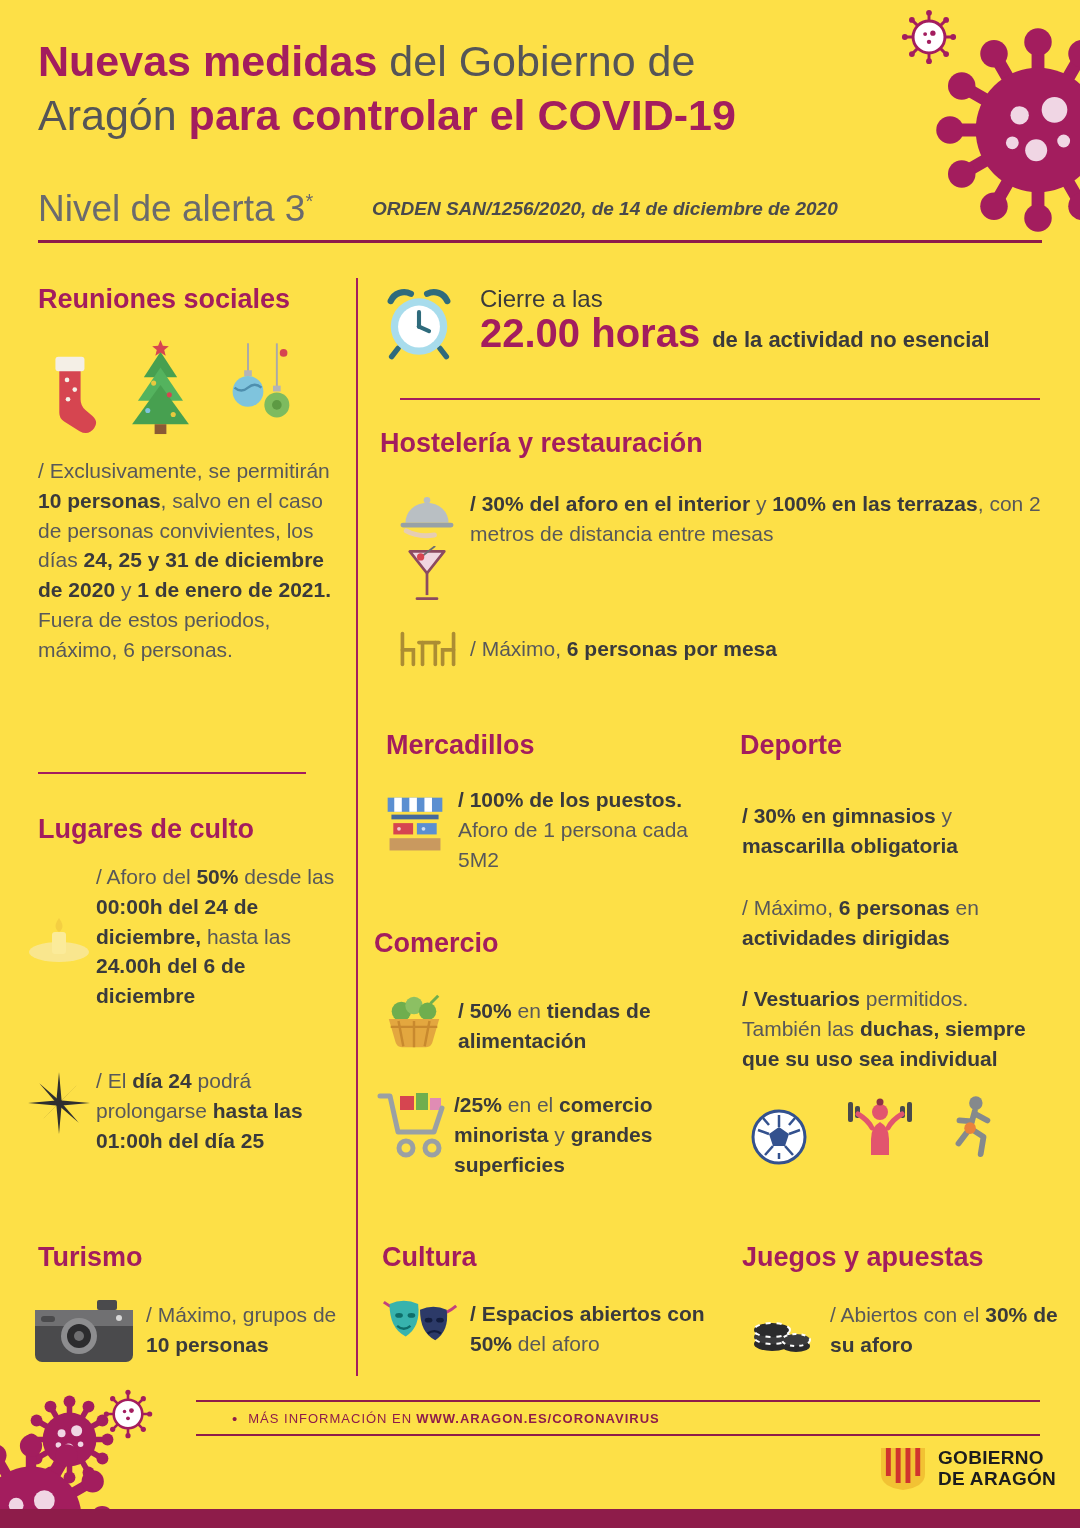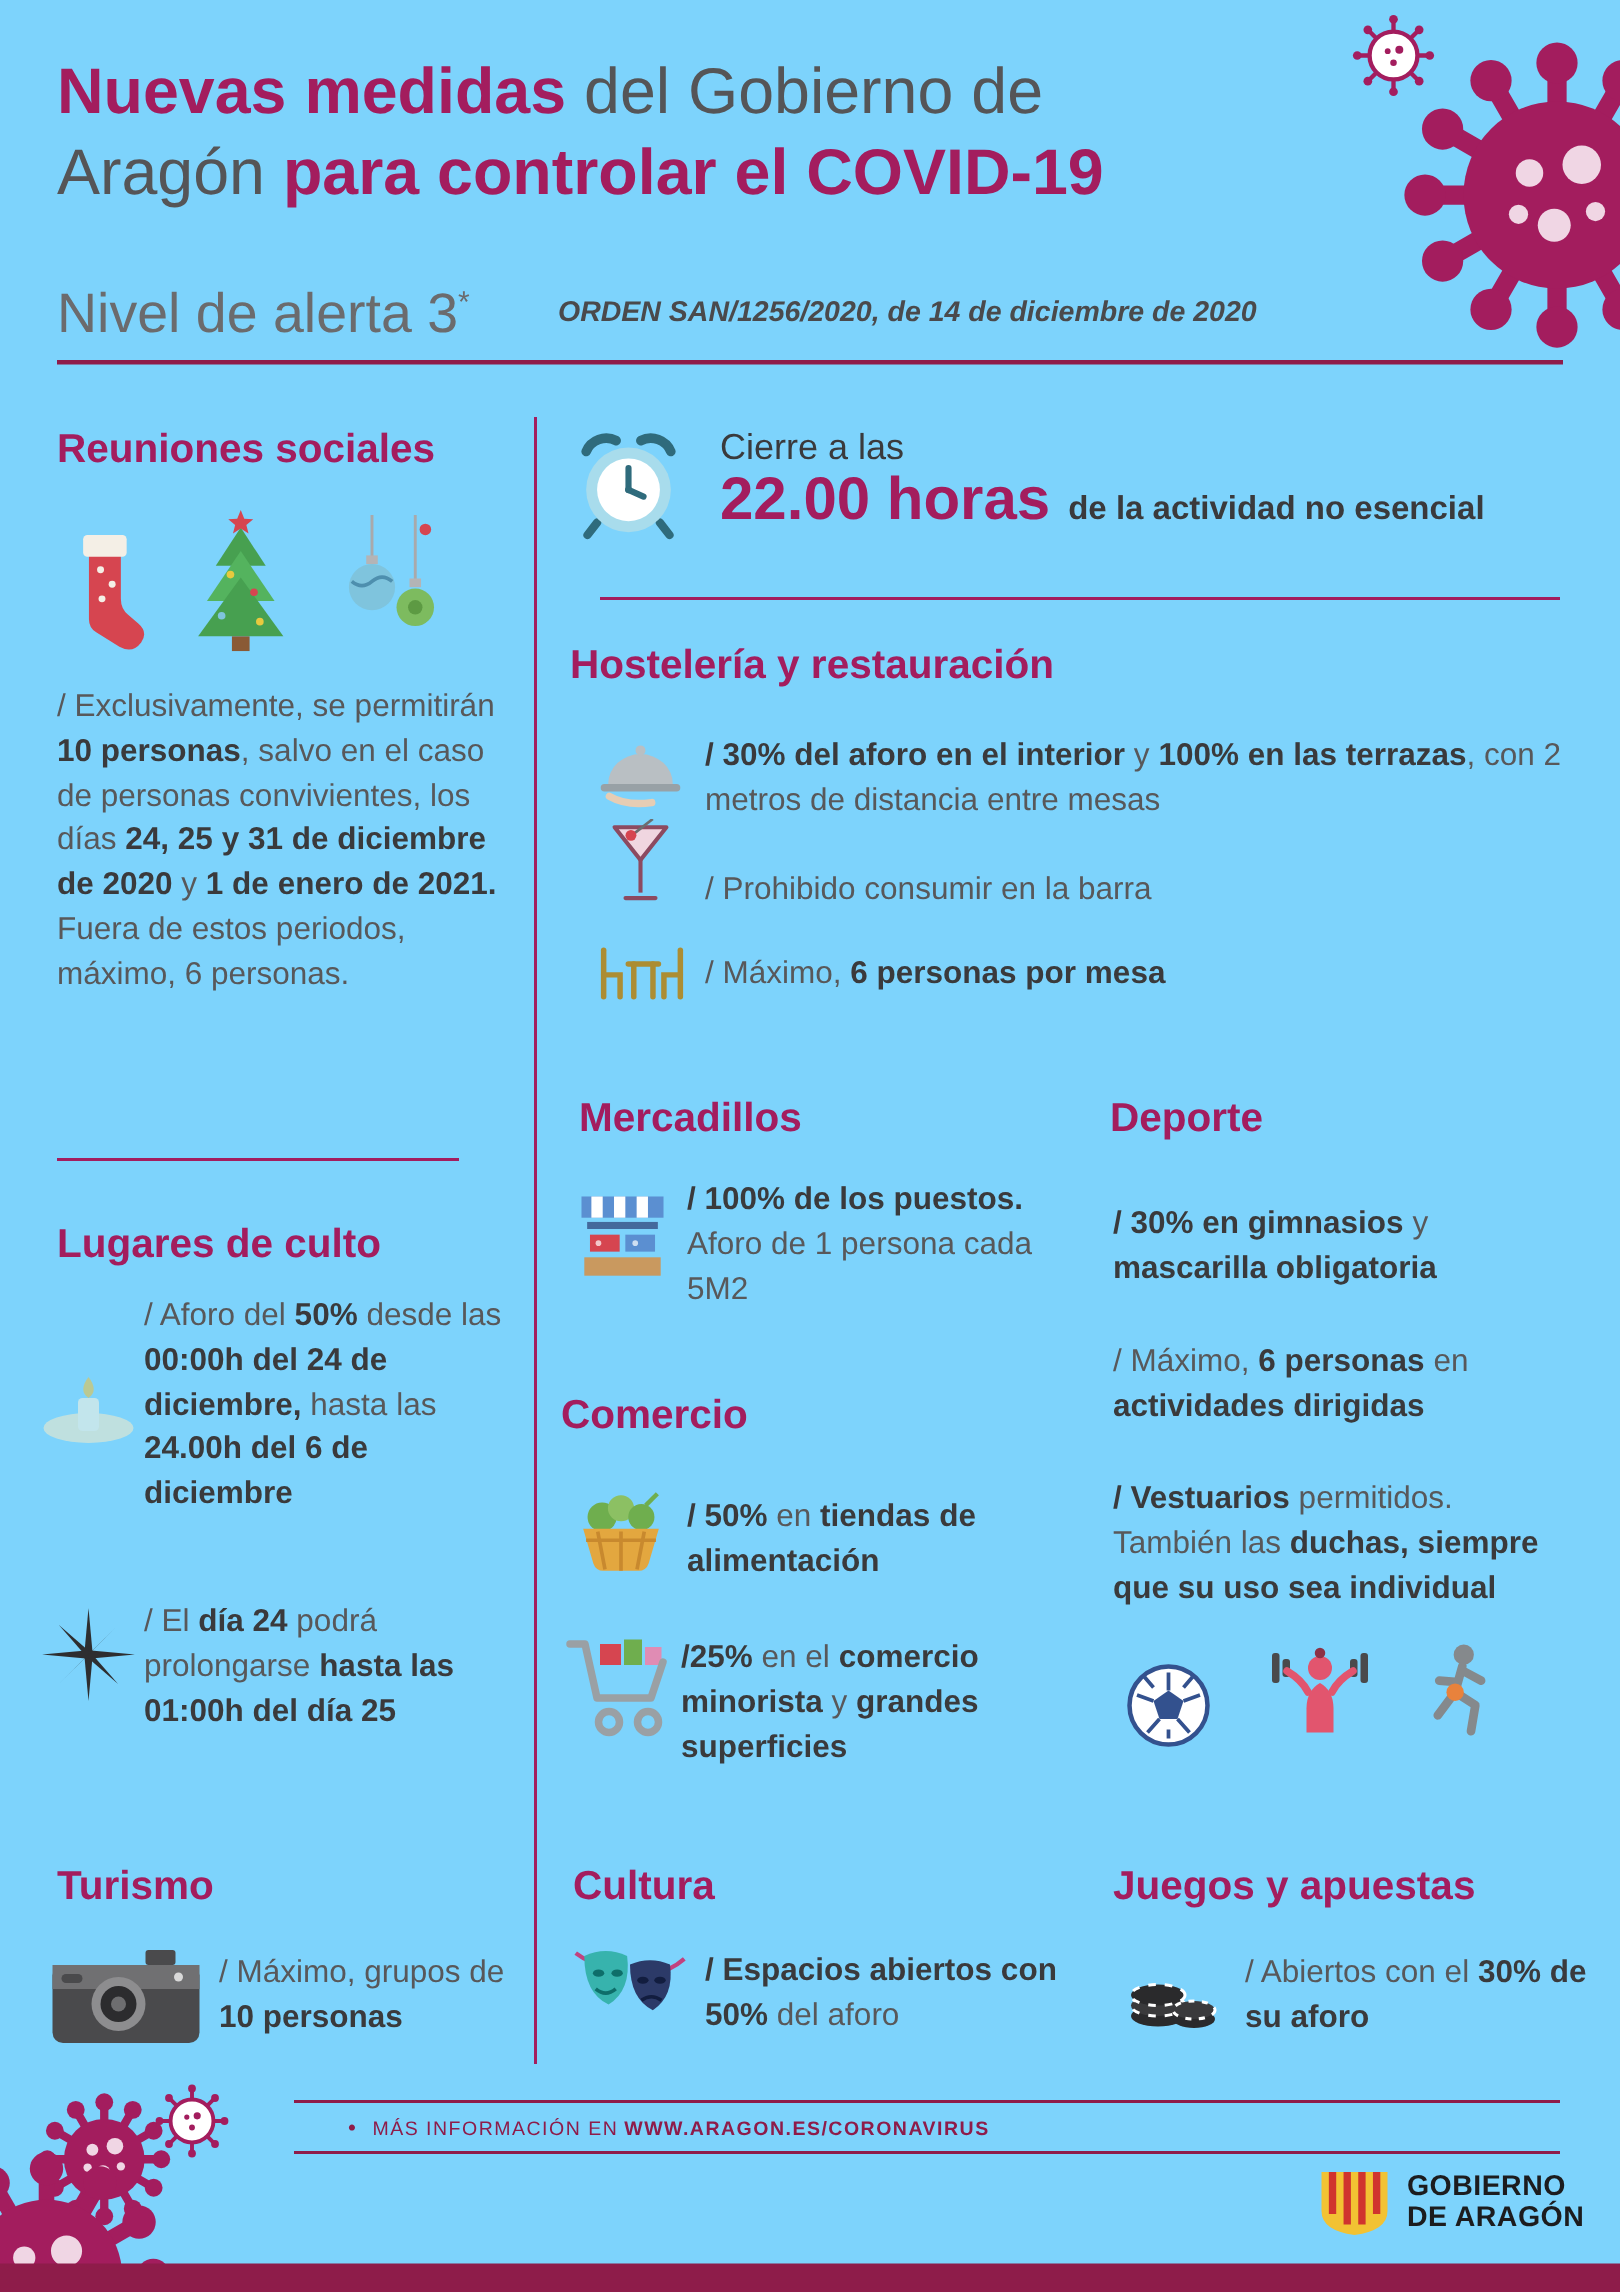--- a/index.html
+++ b/index.html
@@ -1,18 +1,18 @@
 <!DOCTYPE html>
 <html style="--accent: #a31d5e; --maroon: #8e1c4a; --dark: #3a3a3c; --body: #58585a;"><head>
 <meta charset="utf-8">
 <style>
   * { margin:0; padding:0; box-sizing:border-box; }
   html,body { background:#fff; }
   body { font-family:"Liberation Sans", sans-serif; }
-  .page { position:relative; width:1080px; height:1528px; background:#7dd3fc; overflow:hidden; }
+  .page { position:relative; width:1080px; height:1528px; background:#fde047; overflow:hidden; }
 
   .b { font-weight:bold; color:var(--dark,#3a3a3c); }
   .a { color:var(--accent,#a31d5e); }
   .h { position:absolute; font-size:27px; font-weight:bold; color:var(--accent,#a31d5e); }
   .body-text { position:absolute; font-size:21px; line-height:1.42; color:var(--body,#58585a); }
 
   .title { position:absolute; left:38px; top:34px; width:790px; font-size:43px; line-height:1.26; color:#555557; }
   .title .b { font-size:43px; }
   .alert { position:absolute; left:38px; top:188px; font-size:37px; color:#6b6b6d; }
   .alert sup { font-size:20px; }
@@ -265,21 +265,20 @@
     <path d="M10 46 q14 8 34 5" stroke="#e6cdb4" stroke-width="6" fill="none" stroke-linecap="round"></path>
   </svg>
   <p class="body-text p-host1"><span class="b">/ </span><span class="b">30% del aforo en el interior</span><span> y </span><span class="b">100% en las terrazas</span><span>, con 2 metros de distancia entre mesas</span></p>
   <svg class="ic-cocktail" viewBox="0 0 46 66" width="42" height="60">
     <polygon points="4,6 42,6 23,30" fill="#f0d6e0" stroke="#8c4a60" stroke-width="3" stroke-linejoin="round"></polygon>
     <line x1="23" y1="30" x2="23" y2="54" stroke="#8c4a60" stroke-width="3"></line>
     <line x1="12" y1="58" x2="34" y2="58" stroke="#8c4a60" stroke-width="3" stroke-linecap="round"></line>
     <line x1="32" y1="0" x2="14" y2="14" stroke="#6d6d6f" stroke-width="2"></line>
     <circle cx="16" cy="12" r="4" fill="#d64550"></circle>
   </svg>
-  <p class="body-text p-host2"><span>/ Prohibido consumir en la barra</span></p>
   <svg class="ic-table" viewBox="0 0 70 46" width="64" height="42" fill="none" stroke="#ac8d33" stroke-width="4" stroke-linecap="round">
     <path d="M7 6 v34"></path>
       <path d="M7 24 h12 v16"></path>
     <path d="M25 16 h22"></path>
       <path d="M29 16 v24"></path>
       <path d="M43 16 v24"></path>
     <path d="M63 6 v34"></path>
       <path d="M63 24 h-12 v16"></path>
   </svg>
   <p class="body-text p-host3"><span>/ Máximo, </span><span class="b">6 personas por mesa</span></p>

